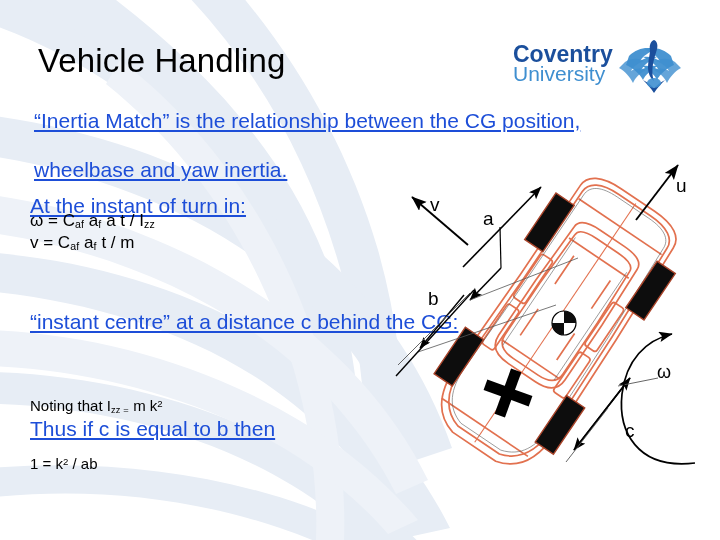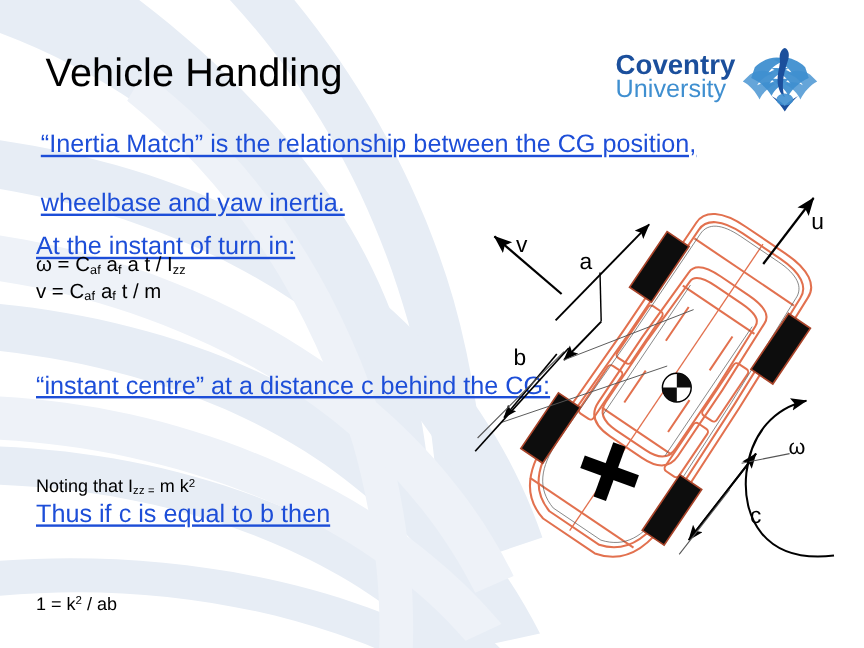--- a/index.html
+++ b/index.html
@@ -38,21 +38,21 @@
   #p-intro{left:34px;top:106px;}
   #p-intro div+div{margin-top:19px;}
   #p-instant{left:30px;top:191px;}
   #eq-omega{left:30px;top:209px;}
   #eq-v{left:30px;top:231px;}
   #p-combine{left:30px;top:286px;}
   #p-centre{left:30px;top:307px;}
   #eq-c{left:34px;top:365px;}
   #p-noting{left:30px;top:395px;}
   #p-thus{left:30px;top:414px;}
-  #eq-one{left:30px;top:453px;margin-top:40px;}
+  #eq-one{left:30px;top:453px;}
 
   
   #diagram{position:absolute;left:378px;top:150px;width:342px;height:360px;}
   #diagram svg{display:block;}
   .dlabel{position:absolute;font-size:19px;color:#000;font-family:"Liberation Sans",sans-serif;}
   #lab-v{left:430px;top:194px;}
   #lab-u{left:676px;top:175px;}
   #lab-a{left:483px;top:208px;}
   #lab-b{left:428px;top:288px;}
   #lab-c{left:625px;top:420px;}

